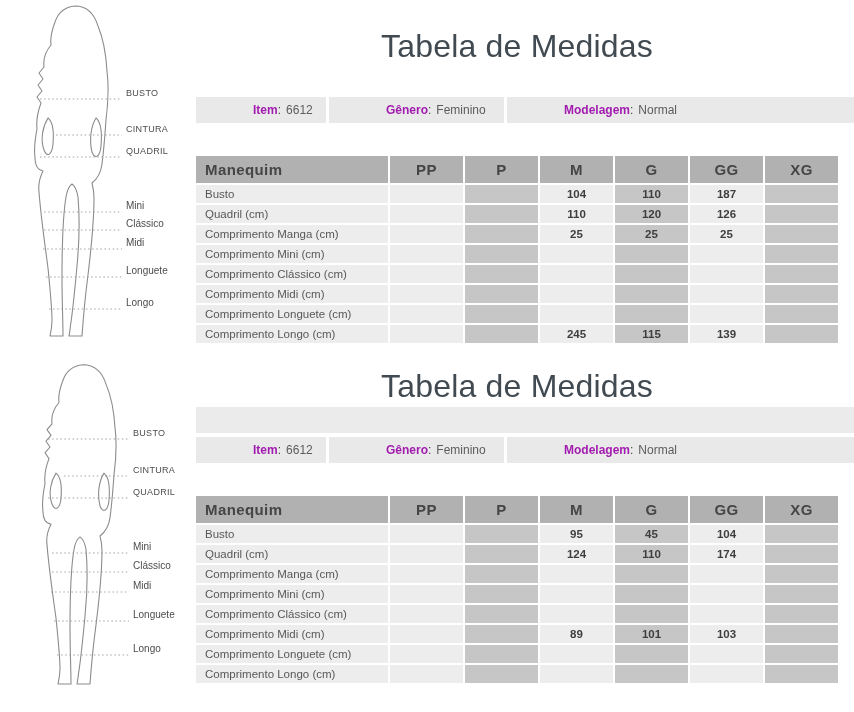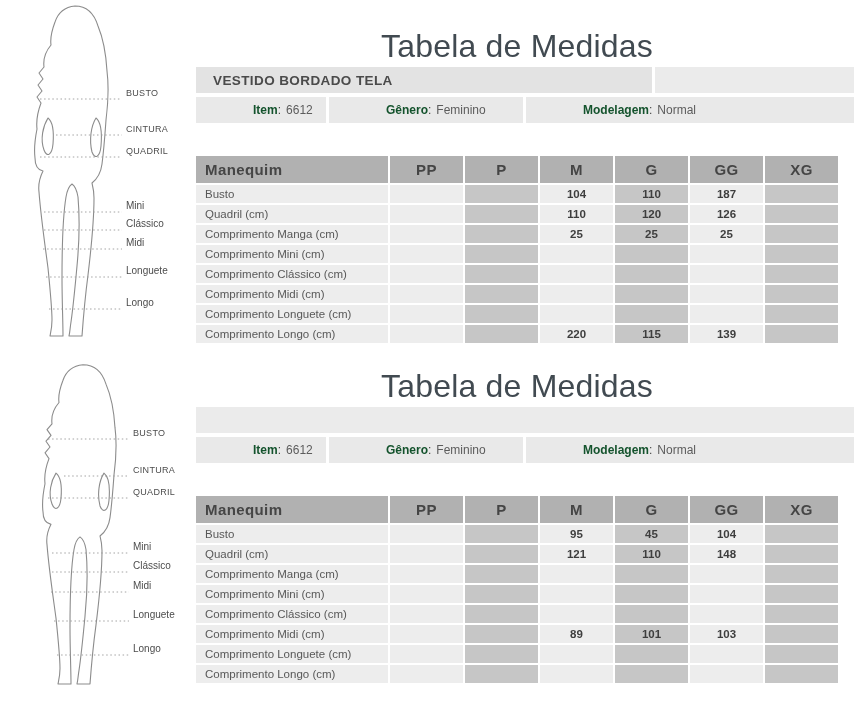--- a/index.html
+++ b/index.html
@@ -23,23 +23,23 @@
                font-size:32px;color:#414a51;letter-spacing:.2px;}
   .product-bar{position:absolute;top:67px;left:0;width:658px;height:26px;display:flex;gap:3px;}
   .product-cell{width:456px;background:#e3e3e3;display:flex;align-items:center;
                 padding-left:17px;box-sizing:border-box;font-weight:bold;
                 font-size:13.5px;color:#4a4a4a;letter-spacing:.4px;}
   .product-spacer{flex:1;background:#ebebeb;}
   .info-bar{position:absolute;top:97px;left:0;width:658px;height:26px;display:flex;gap:3px;
             font-size:12px;color:#5c5c5c;}
   .info-cell{background:#e9e9e9;display:flex;align-items:center;padding-left:17px;
              box-sizing:border-box;white-space:nowrap;}
-  .info-cell .k{font-weight:bold;color:#14532d;padding-left:40px;}
+  .info-cell .k{font-weight:bold;color:#a21caf;padding-left:40px;}
   .info-cell .sep{margin-right:5px;color:#474747;}
-  .ic0{width:130px;} .ic1{width:194px;} .ic2{flex:1;}
+  .ic0{width:130px;} .ic1{width:175px;} .ic2{flex:1;}
 
   .size-grid{position:absolute;top:156px;left:0;display:grid;
              grid-template-columns:192px repeat(6,73px);
              grid-template-rows:27px repeat(8,18px);
              gap:2px;background:#fff;}
   .hcell{background:#b1b1b1;font-weight:bold;font-size:15px;color:#454545;
          display:flex;align-items:center;justify-content:center;letter-spacing:.4px;}
   .hcell.first{justify-content:flex-start;padding-left:9px;box-sizing:border-box;}
   .rlabel{background:#ededed;font-size:11.5px;color:#585858;display:flex;
           align-items:center;padding-left:9px;box-sizing:border-box;white-space:nowrap;}
@@ -100,24 +100,20 @@
       <text class="lbl-m" x="133" y="190">Mini</text>
       <text class="lbl-m" x="133" y="209">Clássico</text>
       <text class="lbl-m" x="133" y="229">Midi</text>
       <text class="lbl-m" x="133" y="258">Longuete</text>
       <text class="lbl-m" x="133" y="292">Longo</text>
     </svg>
   </div>
 
   <div class="table-block" id="table1">
     <div class="chart-title">Tabela de Medidas</div>
-    <div class="product-bar">
-      <div class="product-cell">VESTIDO BORDADO TELA</div>
-      <div class="product-spacer"></div>
-    </div>
     <div class="info-bar">
       <div class="info-cell ic0">
         <span class="k">Item</span>
           <span class="sep">:</span>
         <span>6612</span>
       </div>
       <div class="info-cell ic1">
         <span class="k">Gênero</span>
           <span class="sep">:</span>
         <span>Feminino</span>
@@ -181,21 +177,21 @@
         <div class="rlabel">Comprimento Longuete (cm)</div>
         <div class="cell light"></div>
         <div class="cell shade"></div>
         <div class="cell light"></div>
         <div class="cell shade"></div>
         <div class="cell light"></div>
         <div class="cell shade"></div>
         <div class="rlabel">Comprimento Longo (cm)</div>
         <div class="cell light"></div>
         <div class="cell shade"></div>
-        <div class="cell light">220</div>
+        <div class="cell light">245</div>
         <div class="cell shade">115</div>
         <div class="cell light">139</div>
         <div class="cell shade"></div>
       </div>
   </div>
 
   <div class="table-block" id="table2">
     <div class="chart-title">Tabela de Medidas</div>
     <div class="product-bar">
       <div class="product-spacer"></div>
@@ -228,23 +224,23 @@
         <div class="rlabel">Busto</div>
         <div class="cell light"></div>
         <div class="cell shade"></div>
         <div class="cell light">95</div>
         <div class="cell shade">45</div>
         <div class="cell light">104</div>
         <div class="cell shade"></div>
         <div class="rlabel">Quadril (cm)</div>
         <div class="cell light"></div>
         <div class="cell shade"></div>
-        <div class="cell light">121</div>
+        <div class="cell light">124</div>
         <div class="cell shade">110</div>
-        <div class="cell light">148</div>
+        <div class="cell light">174</div>
         <div class="cell shade"></div>
         <div class="rlabel">Comprimento Manga (cm)</div>
         <div class="cell light"></div>
         <div class="cell shade"></div>
         <div class="cell light"></div>
         <div class="cell shade"></div>
         <div class="cell light"></div>
         <div class="cell shade"></div>
         <div class="rlabel">Comprimento Mini (cm)</div>
         <div class="cell light"></div>

